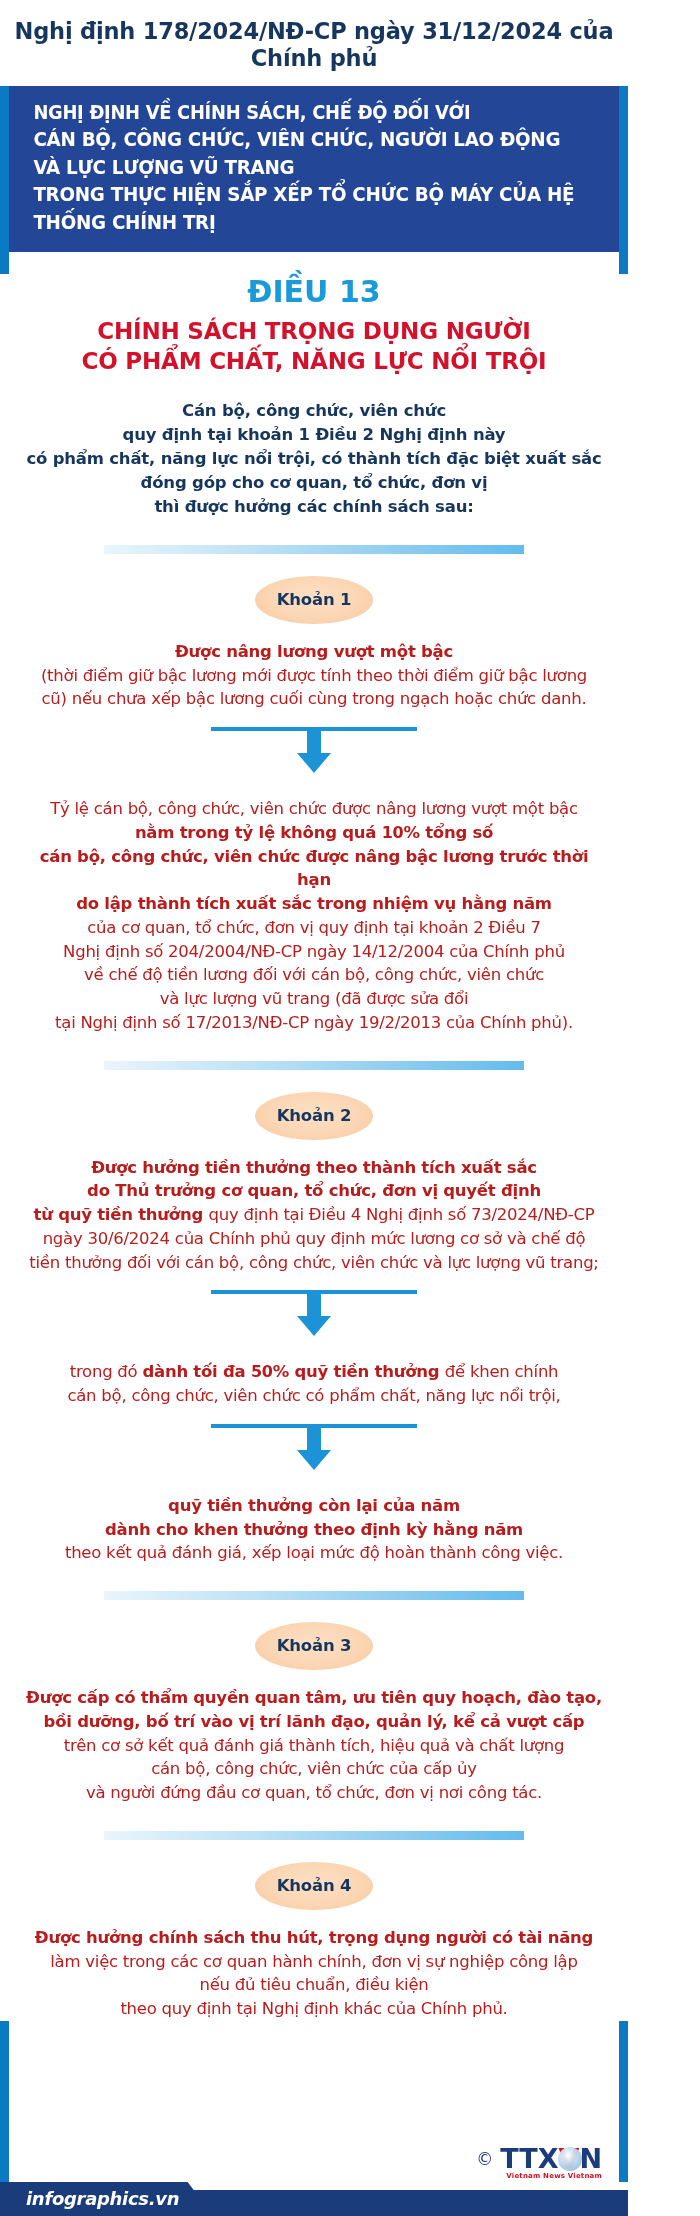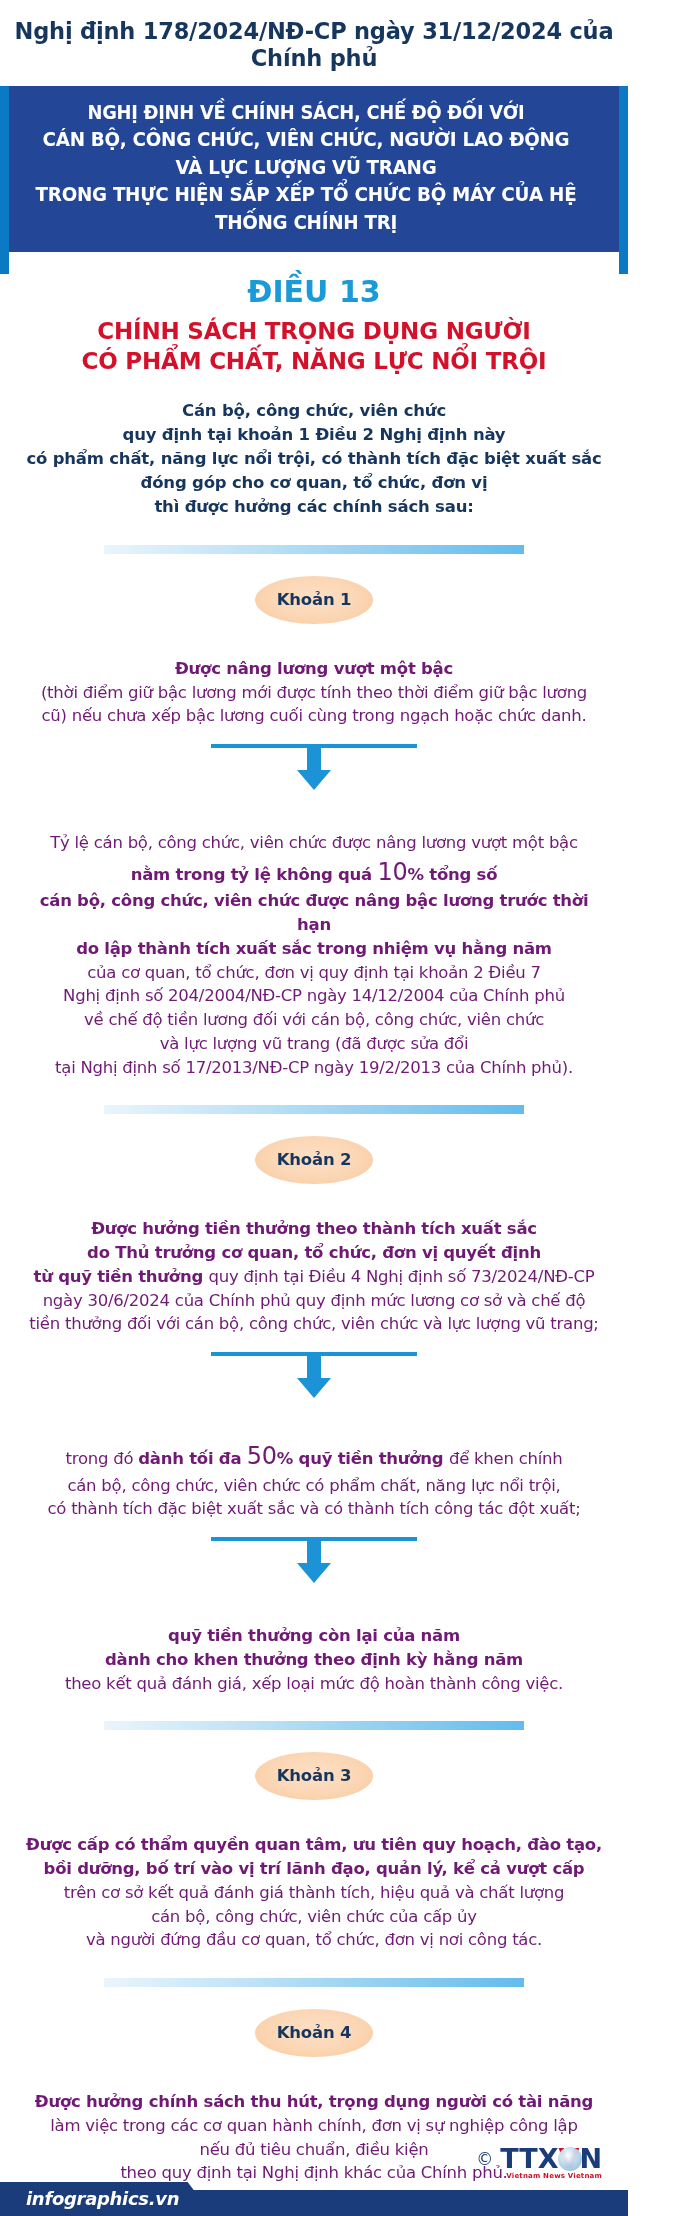--- a/index.html
+++ b/index.html
@@ -44,21 +44,21 @@
     font-weight: bold;
     color: #17365d;
     letter-spacing: -0.2px;
     line-height: 1.2;
   }
 
   
   .blue-band {
     background: #234796;
     padding: 13px 32px 15px 16px;
-    text-align: center;
+    text-align: left;
   }
   .blue-line {
     color: #ffffff;
     font-weight: bold;
     line-height: 1.42;
     letter-spacing: -0.3px;
     font-size: 19.5px;
     transform: scaleX(0.94);
   }
   .blue-line.l1 { font-size: 19px; }
@@ -133,28 +133,28 @@
     background: radial-gradient(ellipse at 50% 45%, #fde0c6 0%, #fbd6b4 55%, #f8c79b 100%);
     color: #17365d;
     font-weight: bold;
     font-size: 16.5px;
     letter-spacing: -0.2px;
   }
 
   
   .clause-text {
     text-align: center;
-    margin-top: 33px;
+    margin-top: 16px;
     font-size: 16.5px;
-    color: #701a75;
+    color: #b91c1c;
     line-height: 1.44;
     letter-spacing: -0.25px;
   }
   .clause-text .b { font-weight: bold; }
-  .clause-text .big { font-size: 24px; font-weight: normal; }
+  .clause-text .big { font-size: 16px; font-weight: bold; }
   .clause-text p { margin: 0; }
 
   
   .arrow-wrap {
     position: relative;
     height: 58px;
     margin-top: 12px;
   }
   .arrow-bar {
     position: absolute;
@@ -330,21 +330,20 @@
         </div>
         <div class="arrow-wrap">
           <div class="arrow-bar"></div>
           <div class="arrow-head"><svg width="46" height="46" viewBox="0 0 46 46">
               <polygon points="16,0 30,0 30,24 40,24 23,44 6,24 16,24" fill="#1b93d6"></polygon>
             </svg></div>
         </div>
         <div class="clause-text">
           <p><span>trong đó </span><span class="b">dành tối đa </span><span class="big">50</span><span class="b">% quỹ tiền thưởng </span><span>để khen chính</span></p>
           <p><span>cán bộ, công chức, viên chức có phẩm chất, năng lực nổi trội,</span></p>
-          <p><span>có thành tích đặc biệt xuất sắc và có thành tích công tác đột xuất;</span></p>
         </div>
         <div class="arrow-wrap">
           <div class="arrow-bar"></div>
           <div class="arrow-head"><svg width="46" height="46" viewBox="0 0 46 46">
               <polygon points="16,0 30,0 30,24 40,24 23,44 6,24 16,24" fill="#1b93d6"></polygon>
             </svg></div>
         </div>
         <div class="clause-text">
           <p><span class="b">quỹ tiền thưởng còn lại của năm</span></p>
           <p><span class="b">dành cho khen thưởng theo định kỳ hằng năm</span></p>

